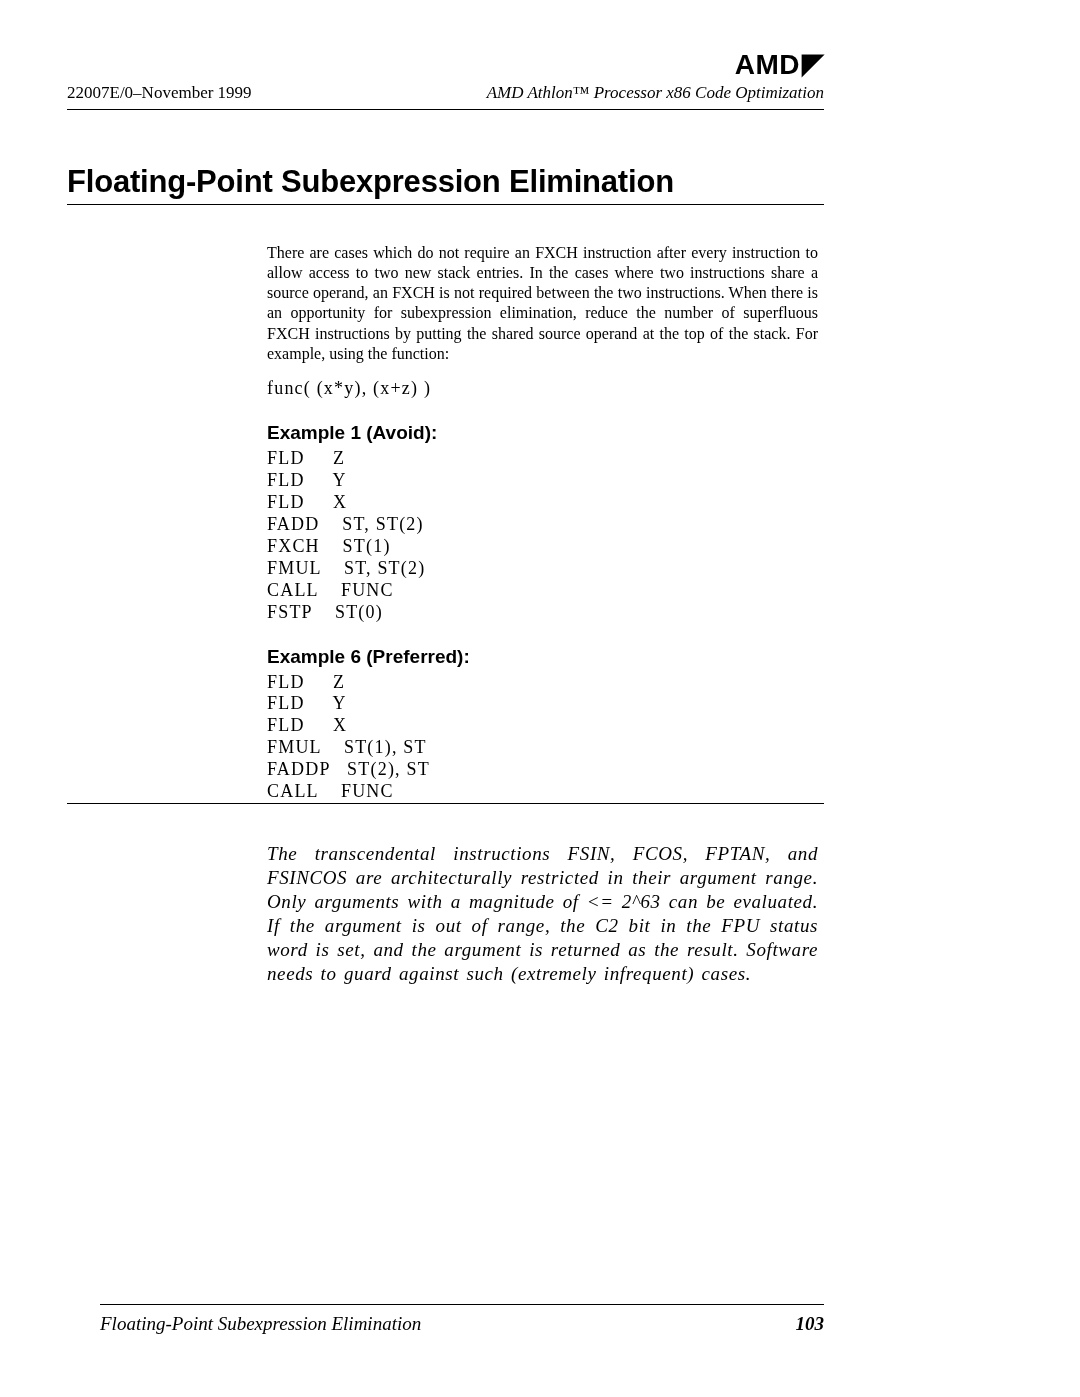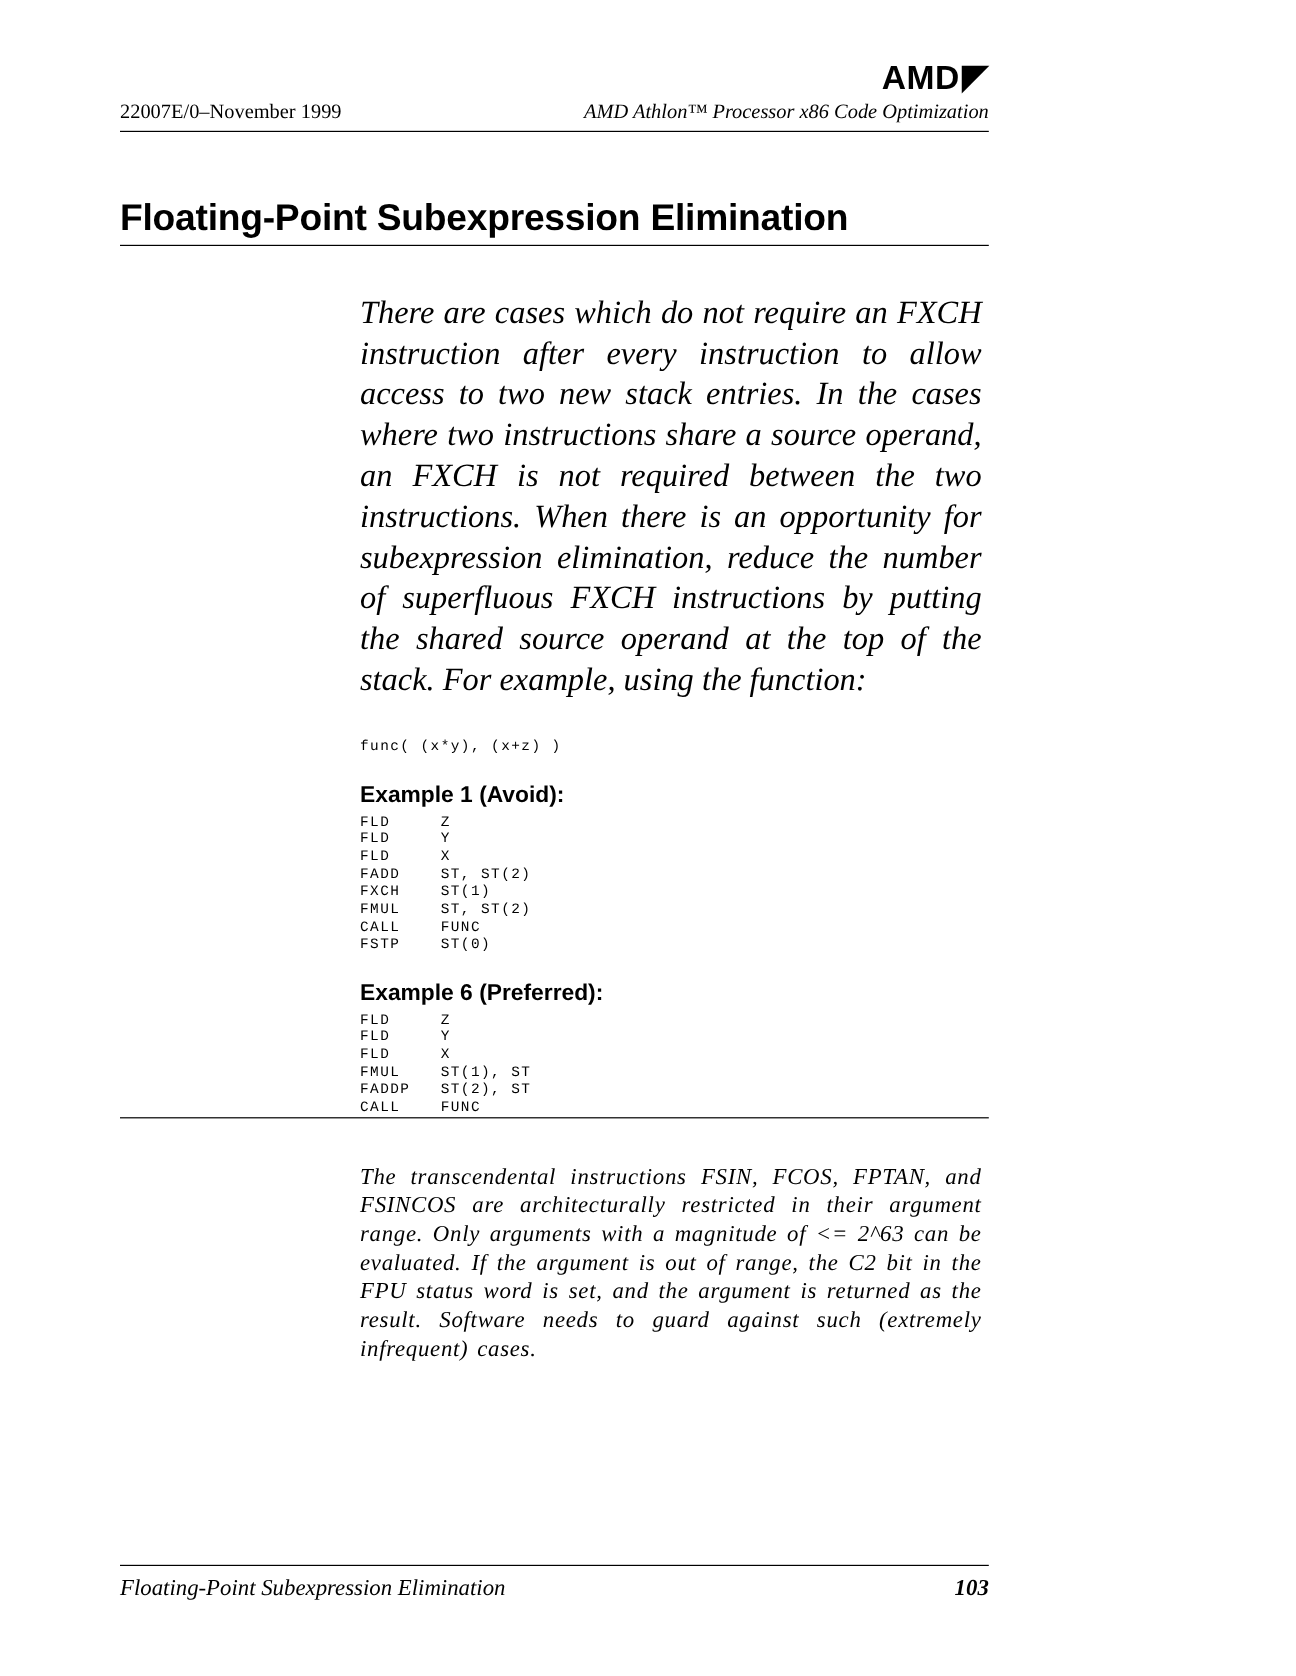--- a/index.html
+++ b/index.html
@@ -6,21 +6,21 @@
     margin: 0;
     padding: 0;
     background: #fff;
     font-family: Georgia, 'Times New Roman', serif;
     color: #000;
   }
   .page {
     width: 924px;
     height: 1397px;
     box-sizing: border-box;
-    padding: 48px 100px 50px 100px;
+    padding: 48px 100px 50px 67px;
     position: relative;
   }
   .brand {
     text-align: right;
     font-family: Arial, Helvetica, sans-serif;
     font-weight: 900;
     font-size: 28px;
     letter-spacing: 0.5px;
   }
   .brand-mark {
@@ -62,38 +62,37 @@
   }
   h1.section.indent {
     padding-left: 100px;
     text-indent: -100px;
   }
   .body-indent {
     margin-left: 200px;
     margin-right: 6px;
   }
   p.para {
-    font-size: 27px;
+    font-size: 16px;
     line-height: 1.26;
-    margin: 38px 0 32px 0;
+    margin: 38px 0 14px 0;
     text-align: justify;
-    font-style: italic;
   }
   p.para2 {
     font-size: 19px;
     line-height: 1.26;
     margin: 38px 0 14px 0;
     text-align: justify;
     letter-spacing: 0.6px;
     word-spacing: 2px;
     font-style: italic;
   }
   pre.code {
-    font-family: Liberation Mono, monospace;
-    font-size: 12px;
+    font-family: Liberation Serif, serif;
+    font-size: 18px;
     line-height: 1.22;
     margin: 4px 0 0 0;
     white-space: pre;
     letter-spacing: 1.2px;
   }
   .ex-title {
     font-family: Arial, Helvetica, sans-serif;
     font-weight: 700;
     font-size: 19px;
     margin: 22px 0 2px 0;

